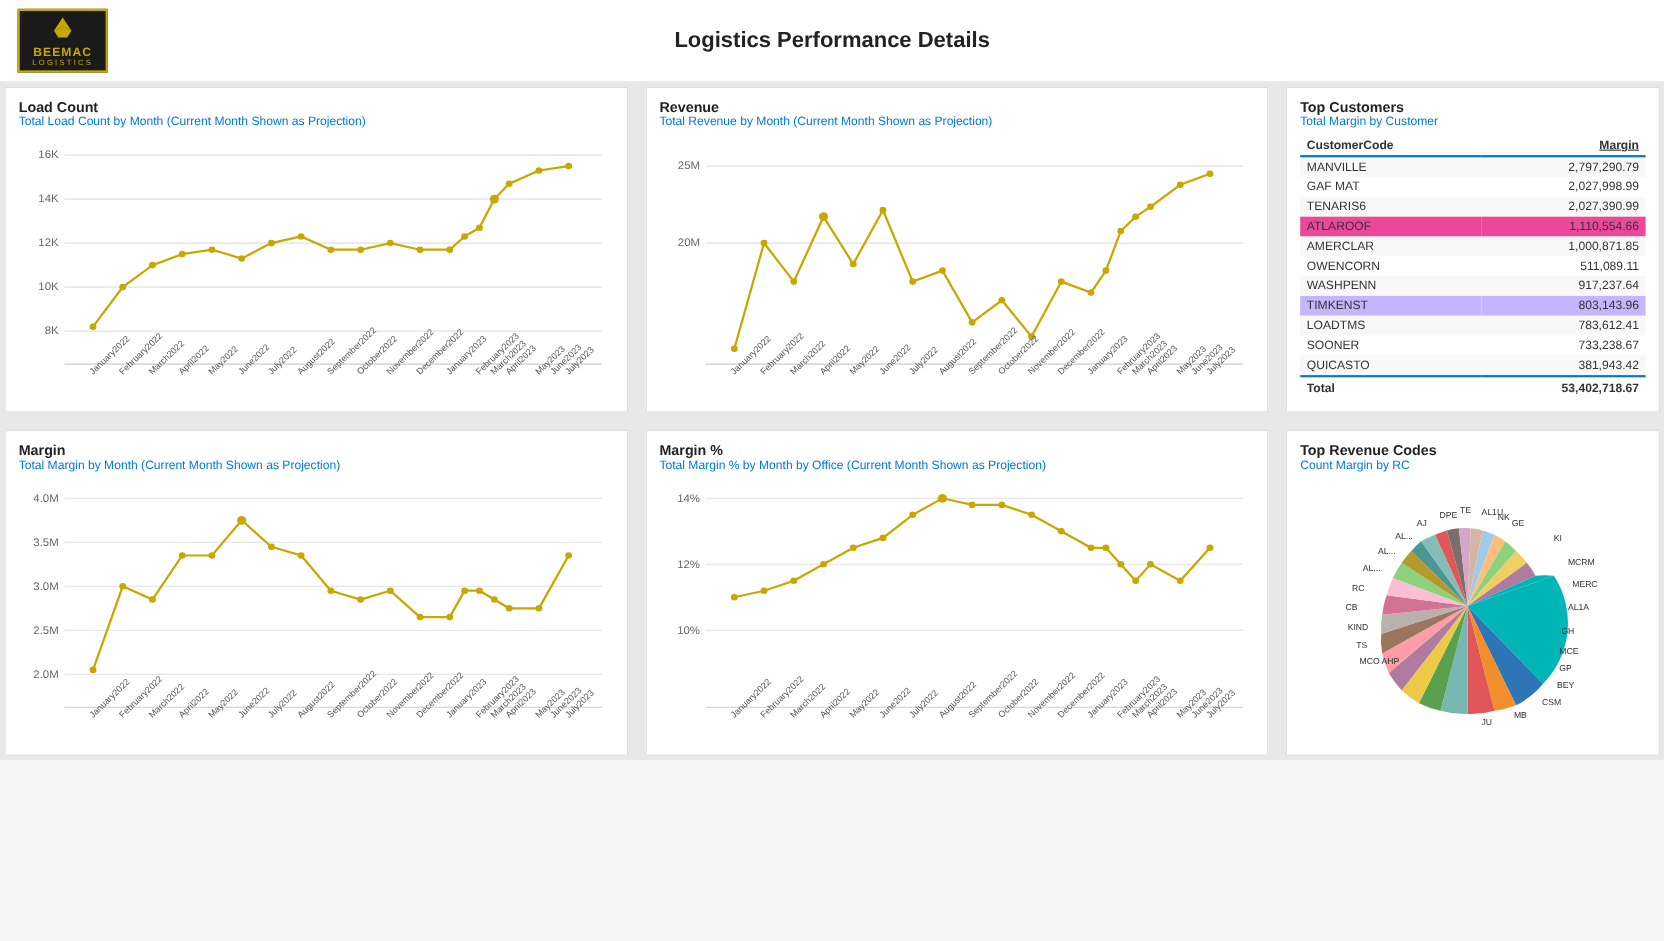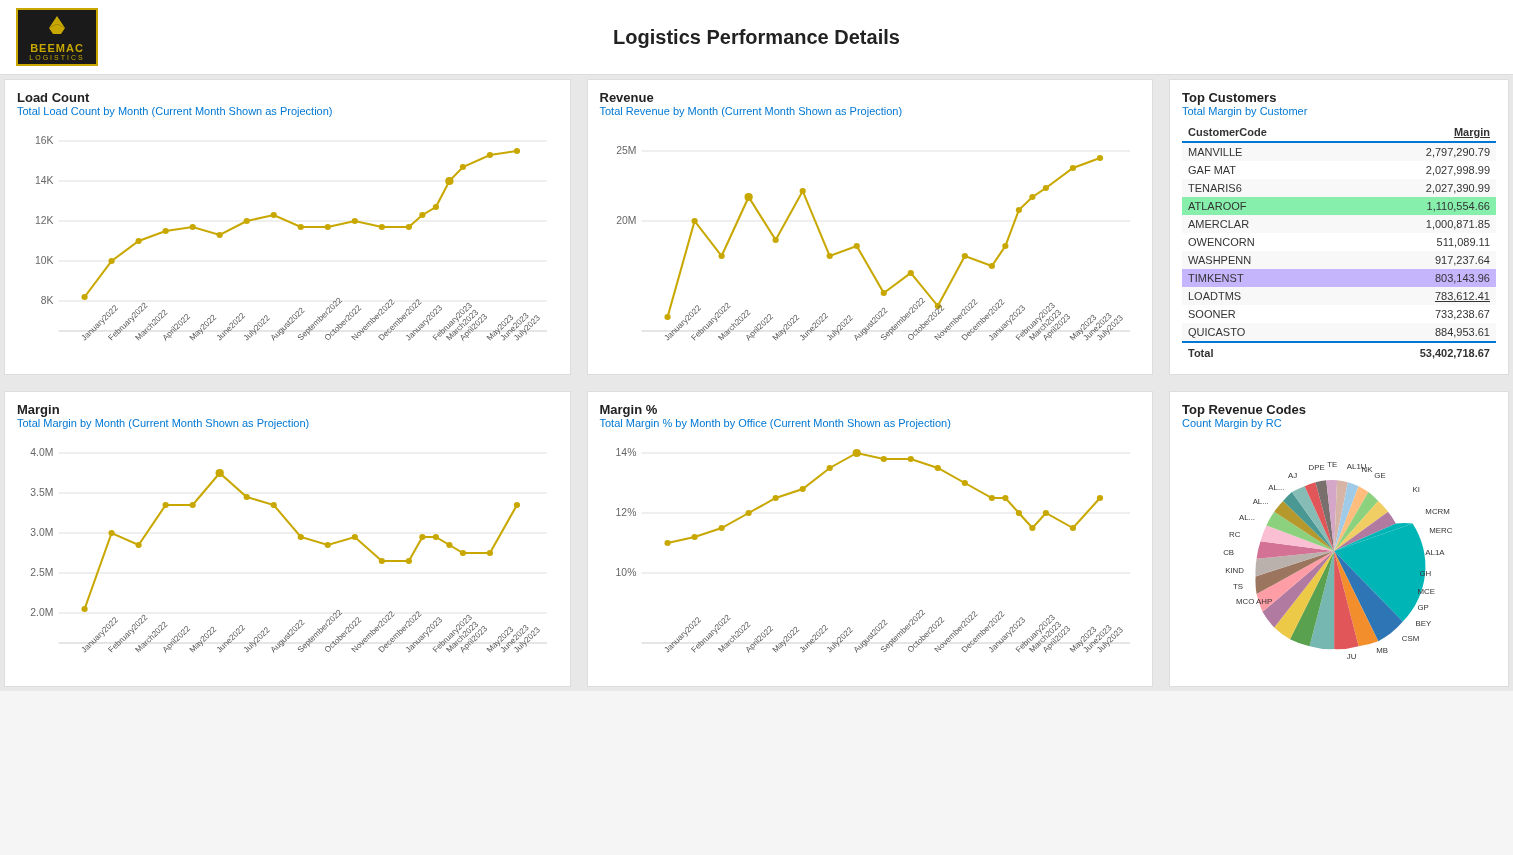--- a/index.html
+++ b/index.html
@@ -155,21 +155,21 @@
             <td style="padding:3px 6px; text-align:right;">2,797,290.79</td>
           </tr>
           <tr style="background: rgb(255, 255, 255);">
             <td style="padding:3px 6px;">GAF MAT</td>
             <td style="padding:3px 6px; text-align:right;">2,027,998.99</td>
           </tr>
           <tr style="background: rgb(248, 248, 248);">
             <td style="padding:3px 6px;">TENARIS6</td>
             <td style="padding:3px 6px; text-align:right;">2,027,390.99</td>
           </tr>
-          <tr style="background: #86efac;">
+          <tr style="background: #ec4899;">
             <td style="padding:3px 6px;">ATLAROOF</td>
             <td style="padding:3px 6px; text-align:right;">1,110,554.66</td>
           </tr>
           <tr style="background: rgb(248, 248, 248);">
             <td style="padding:3px 6px;">AMERCLAR</td>
             <td style="padding:3px 6px; text-align:right;">1,000,871.85</td>
           </tr>
           <tr style="background: rgb(255, 255, 255);">
             <td style="padding:3px 6px;">OWENCORN</td>
             <td style="padding:3px 6px; text-align:right;">511,089.11</td>
@@ -177,29 +177,29 @@
           <tr style="background: rgb(248, 248, 248);">
             <td style="padding:3px 6px;">WASHPENN</td>
             <td style="padding:3px 6px; text-align:right;">917,237.64</td>
           </tr>
           <tr style="background: #c4b5fd;">
             <td style="padding:3px 6px;">TIMKENST</td>
             <td style="padding:3px 6px; text-align:right;">803,143.96</td>
           </tr>
           <tr style="background: rgb(248, 248, 248);">
             <td style="padding:3px 6px;">LOADTMS</td>
-            <td style="padding:3px 6px; text-align:right;text-decoration:underline;">783,612.41</td>
+            <td style="padding:3px 6px; text-align:right;">783,612.41</td>
           </tr>
           <tr style="background: rgb(255, 255, 255);">
             <td style="padding:3px 6px;">SOONER</td>
             <td style="padding:3px 6px; text-align:right;">733,238.67</td>
           </tr>
           <tr style="background: rgb(248, 248, 248);">
             <td style="padding:3px 6px;">QUICASTO</td>
-            <td style="padding:3px 6px; text-align:right;">884,953.61</td>
+            <td style="padding:3px 6px; text-align:right;">381,943.42</td>
           </tr>
         </tbody>
       <tfoot>
         <tr>
           <td style="font-weight:bold; border-top:2px solid #0078d4; padding:4px 6px;">Total</td>
           <td style="font-weight:bold; border-top:2px solid #0078d4; padding:4px 6px; text-align:right;">53,402,718.67</td>
         </tr>
       </tfoot>
     </table>
   </div>

